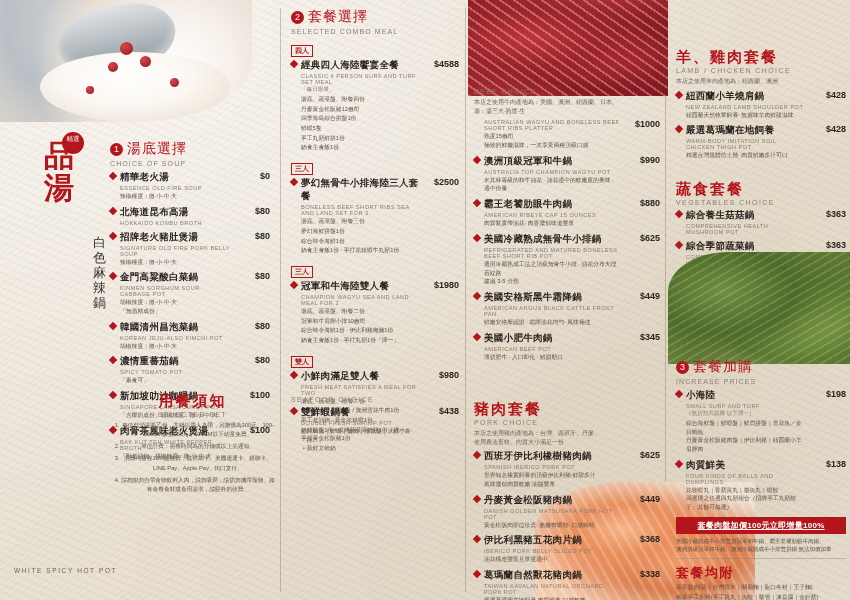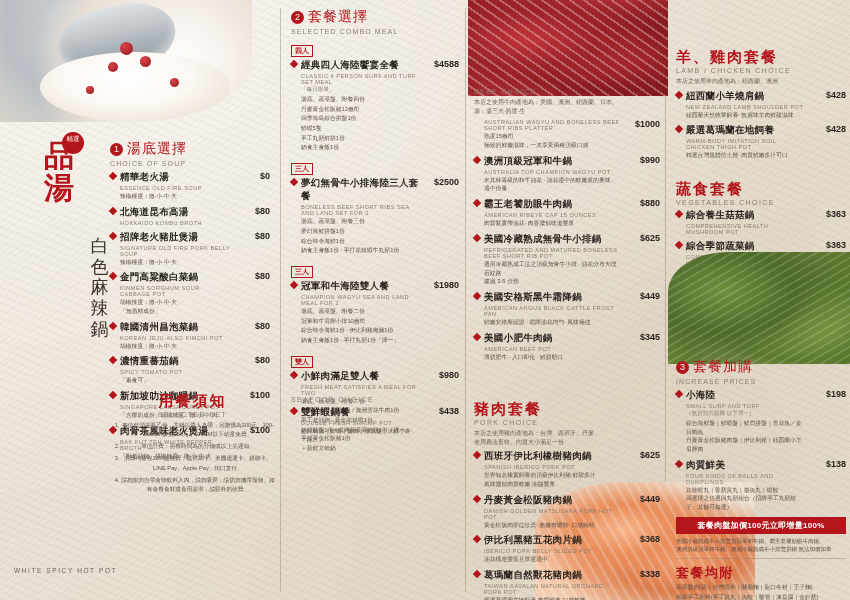--- a/index.html
+++ b/index.html
@@ -86,21 +86,21 @@
     filter:blur(.2px);
   }
   .berry{position:absolute;border-radius:50%;background:radial-gradient(circle at 35% 30%,#d9444a,#8e1a20);}
   .logo-zh{
     position:absolute;left:38px;top:140px;width:44px;
     color:#b3151b;font-size:30px;font-weight:bold;line-height:1.07;letter-spacing:2px;
     text-align:center;
   }
   .logo-sub{
     position:absolute;left:88px;top:236px;width:24px;
-    color:#3a332c;font-size:18px;line-height:1.15;letter-spacing:1px;text-align:center;
+    color:#3a332c;font-size:13px;line-height:1.15;letter-spacing:1px;text-align:center;
   }
   .seal{
     position:absolute;left:62px;top:132px;width:22px;height:22px;border-radius:50%;
     background:#b3151b;color:#fff;font-size:6.5px;line-height:9px;text-align:center;
     padding-top:2px;box-sizing:border-box;letter-spacing:0;
   }
   .footer-en{
     position:absolute;left:14px;bottom:26px;font-size:6.5px;color:#6d6257;letter-spacing:1.6px;
   }
   
@@ -147,21 +147,21 @@
     border-top-left-radius:60px 40px;
   }
 
   
   .notes{font-size:5.7px;color:#5d5348;line-height:1.6;}
   .notes li{margin-bottom:3px;}
   ol.notes{padding-left:11px;margin:2px 0 0 0;}
 
   .addon-banner{
     background:#b3151b;color:#fff;font-size:8px;font-weight:bold;
-    padding:3px 4px;letter-spacing:.3px;margin:4px 0 3px 0;text-align:center;
+    padding:3px 4px;letter-spacing:.3px;margin:4px 0 3px 0;text-align:center;text-decoration:underline;
   }
   .addon-note{font-size:5.5px;color:#5d5348;line-height:1.5;}
   .incl-title-zh{color:#b3151b;font-size:13px;font-weight:bold;letter-spacing:1.5px;}
   .incl-line{font-size:5.8px;color:#5d5348;line-height:1.75;}
   .hr{height:1px;background:rgba(150,130,105,.45);margin:5px 0;}
   .mini-head{font-size:7px;color:#b3151b;font-weight:bold;border:1px solid #b3151b;display:inline-block;padding:0 3px;margin-bottom:2px;}
 </style>
 </head>
 <body>
 

